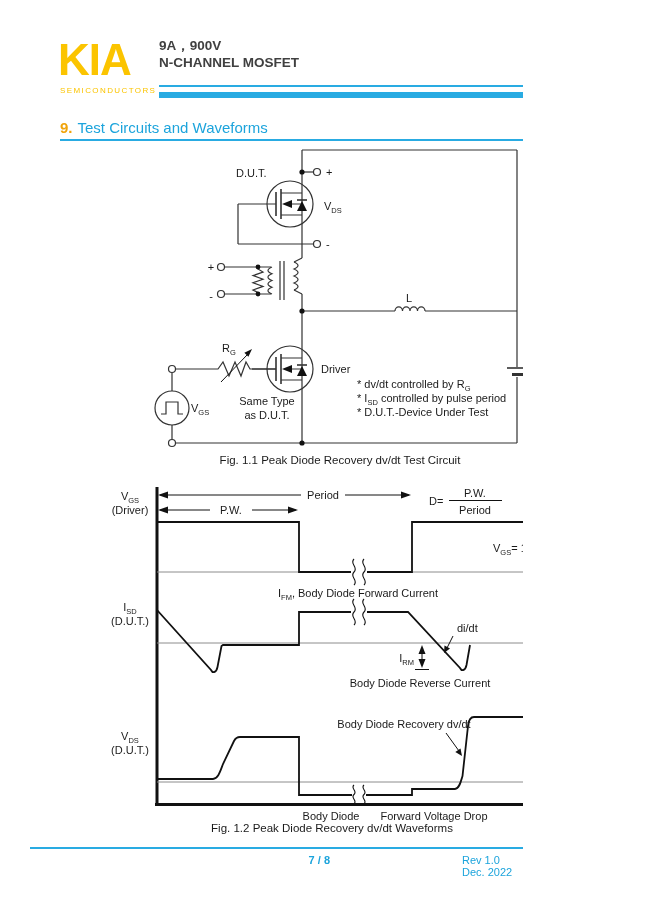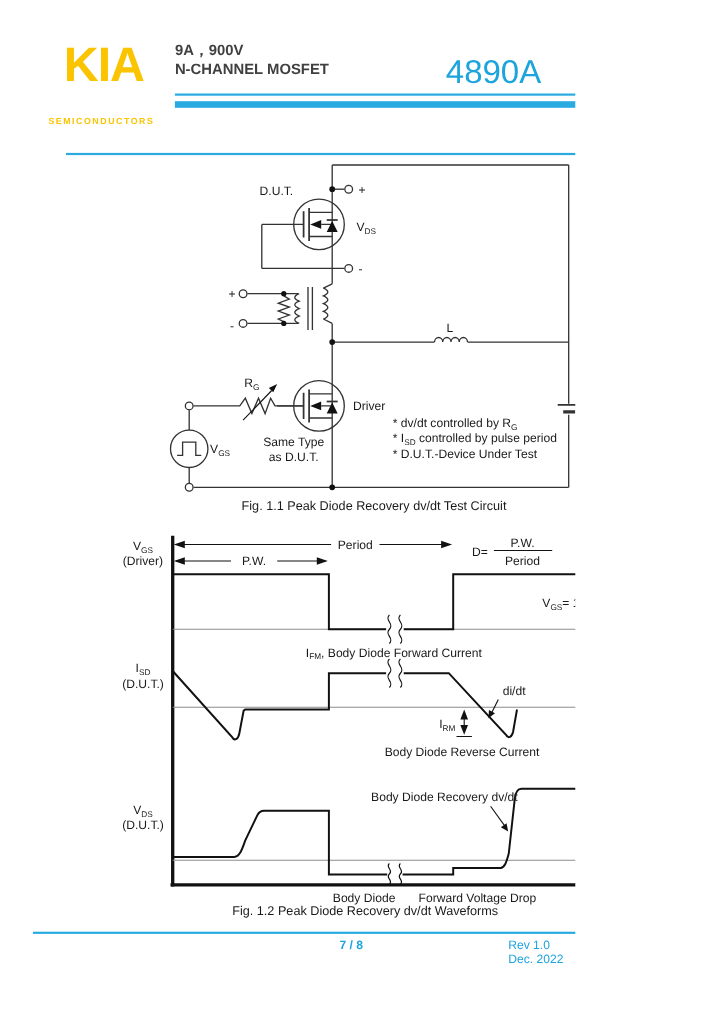--- a/index.html
+++ b/index.html
@@ -2,22 +2,22 @@
 <html><head>
 <meta charset="utf-8">
 <style>
   html,body { margin:0; padding:0; background:#fff; }
   .page { position:relative; width:523px; height:917px; background:#ffffff;
           font-family:"Liberation Sans", sans-serif; overflow:hidden; }
 
   
   .logo      { position:absolute; left:58px;  top:38px;  font-size:44px; font-weight:bold;
                color:#FBC400; letter-spacing:-1px; line-height:1; }
-  .logo-sub  { position:absolute; left:44px;  top:86px;  font-size:8px;  font-weight:bold;
-               color:#FBC400; letter-spacing:1.4px;margin-top:20px; }
+  .logo-sub  { position:absolute; left:60px;  top:86px;  font-size:8px;  font-weight:normal;
+               color:#FBC400; letter-spacing:1.4px; }
   .spec      { position:absolute; left:159px; top:37px;  font-size:13.5px; font-weight:bold;
                color:#404040; line-height:17px; }
   .part      { position:absolute; right:31px; top:49px;  font-size:30px; color:#1CA4DC; }
   .hr-thin   { position:absolute; left:159px; top:85px;  width:459px; height:2px; background:#29ABE2; }
   .hr-thick  { position:absolute; left:159px; top:92px;  width:459px; height:6px; background:#29ABE2; }
 
   
   .section   { position:absolute; left:60px; top:119px; font-size:15px; }
   .sec-num   { color:#F0A30A; font-weight:bold; }
   .sec-text  { color:#1CA4DC; margin-left:5px; }
@@ -47,24 +47,26 @@
 <body>
 
 <div class="page">
 
   <div class="logo">KIA</div>
   <div class="logo-sub">SEMICONDUCTORS</div>
   <div class="spec">
     <div>9A，900V</div>
     <div>N-CHANNEL MOSFET</div>
   </div>
-  <div class="part">4890A</div>
   <div class="hr-thin"></div>
   <div class="hr-thick"></div>
 
+  <div class="section">
+    <span class="sec-num">9.</span><span class="sec-text">Test Circuits and Waveforms</span>
+  </div>
   <div class="sec-line"></div>
 
   <svg class="diagram" width="649" height="917" viewBox="0 0 649 917">
 
     <g>
 
       <path class="w" d="M302 150 H517"></path>
       <path class="w" d="M517 150 V367 M517 377 V443"></path>
       <path class="w" d="M176 443 H517"></path>
       <path class="w" d="M302 150 V258 M302 294 V443"></path>

